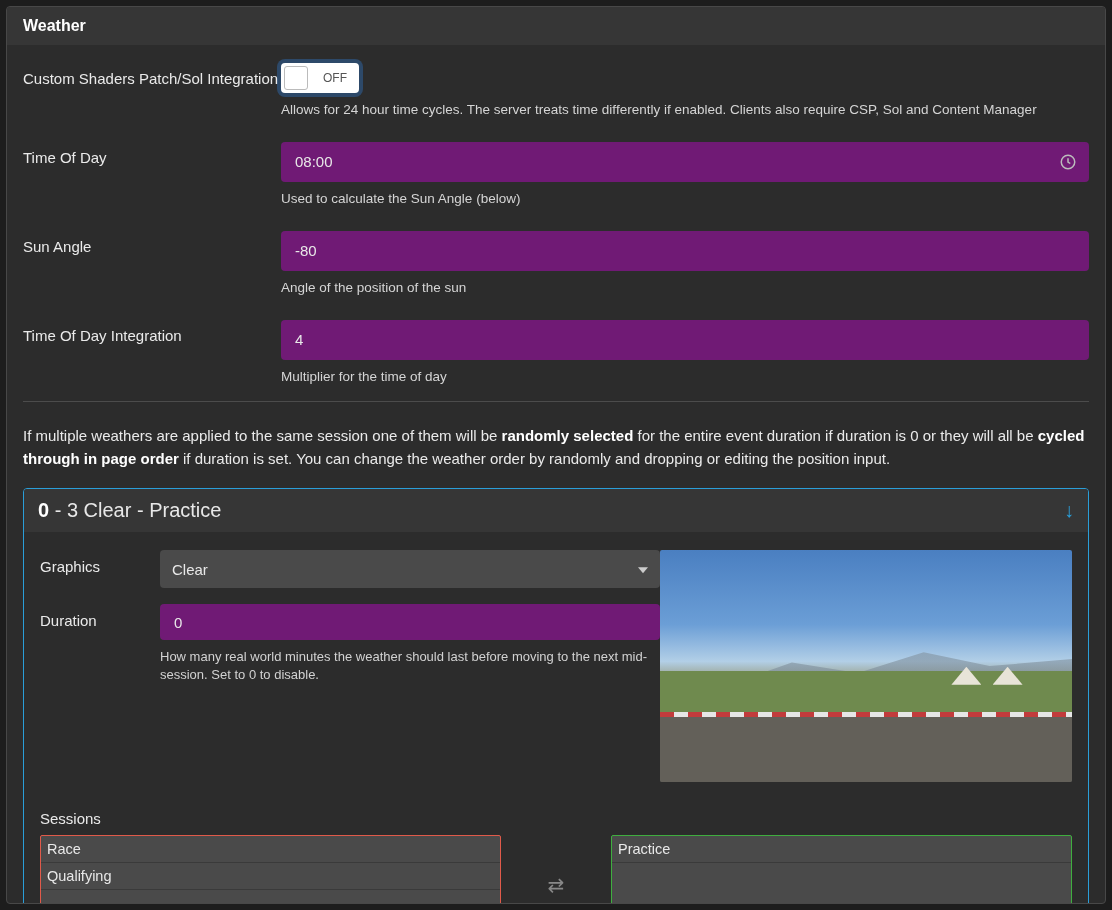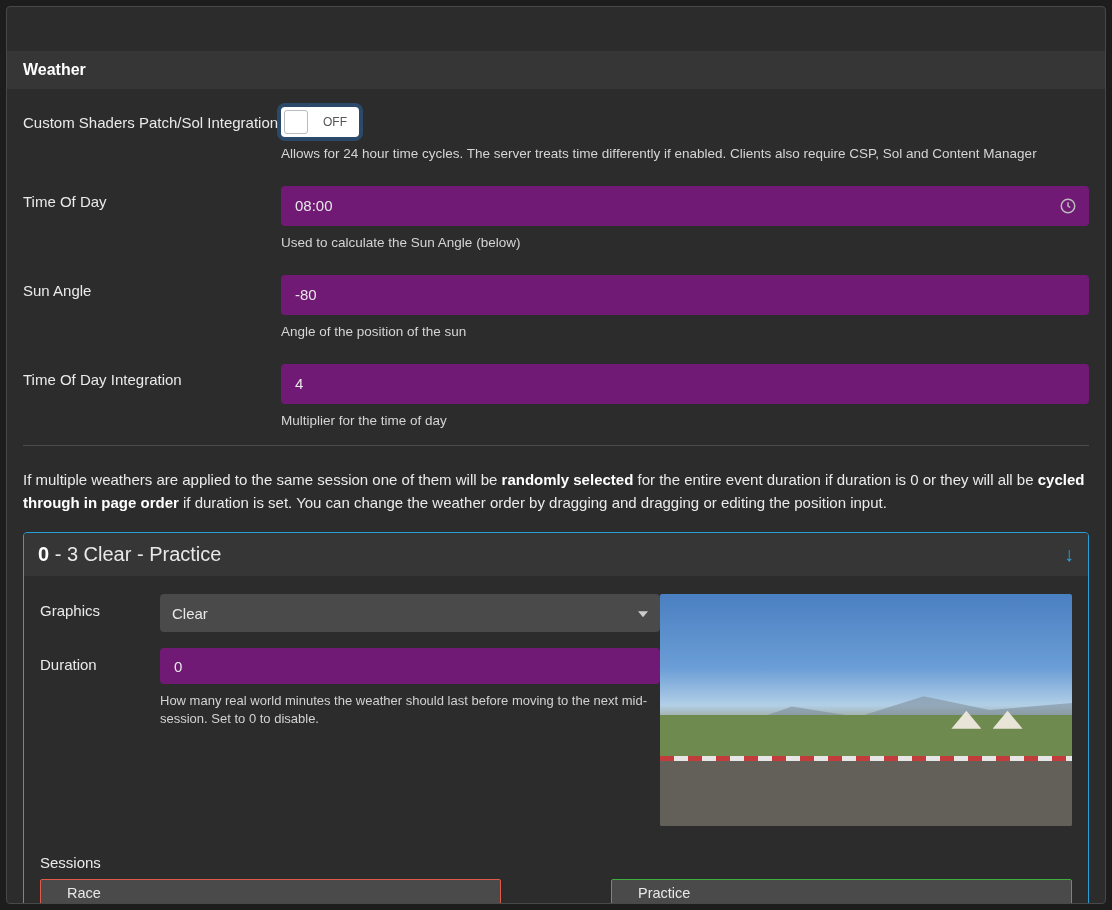--- a/index.html
+++ b/index.html
@@ -19,21 +19,20 @@
     margin: 6px;
     height: 898px;
     overflow: hidden;
   }
   .panel-header {
     background: #363636;
     padding: 10px 16px;
     font-weight: 700;
     color: #fff;
     font-size: 16px;
-    margin-top: 44px;
   }
   .body-inner { padding: 18px 16px 0 16px; }
 
   .row {
     display: flex;
     align-items: flex-start;
     margin-bottom: 22px;
   }
   .label-col {
     width: 258px;
@@ -237,21 +236,21 @@
   }
   .sess-box {
     flex: 1;
     height: 100px;
     background: #4a4a4a;
     border-radius: 2px;
   }
   .sess-left { border: 1px solid #e05a4a; }
   .sess-right { border: 1px solid #3fae3f; }
   .sess-item {
-    padding: 5px 26px;
+    padding: 5px 6px;
     border-bottom: 1px solid #3a3a3a;
     font-size: 14.5px;
     cursor: move;
     color: #e8e8e8;
   }
   .swap-ic { width: 110px; display: flex; justify-content: center; color: #888; font-size: 20px; user-select: none; }
 </style>
 </head>
 <body>
 
@@ -301,21 +300,21 @@
         <div class="text-input">
           <input type="text" value="4" style="">
         </div>
         <div class="help">Multiplier for the time of day</div>
       </div>
     </div>
 
     <hr class="divider">
 
     <div class="explain">
-      <span>If multiple weathers are applied to the same session one of them will be </span><b>randomly selected</b><span> for the entire event duration if duration is 0 or they will all be </span><b>cycled through in page order</b><span> if duration is set. You can change the weather order by dragging and dragging or editing the position input.</span>
+      <span>If multiple weathers are applied to the same session one of them will be </span><b>randomly selected</b><span> for the entire event duration if duration is 0 or they will all be </span><b>cycled through in page order</b><span> if duration is set. You can change the weather order by randomly and dropping or editing the position input.</span>
     </div>
 
     <div class="weather-card">
       <div class="wc-header">
         <div class="wc-title">
           <span class="bold">0</span><span> - 3 Clear - Practice</span>
         </div>
         <div class="wc-arrow-down">↓</div>
       </div>
 

